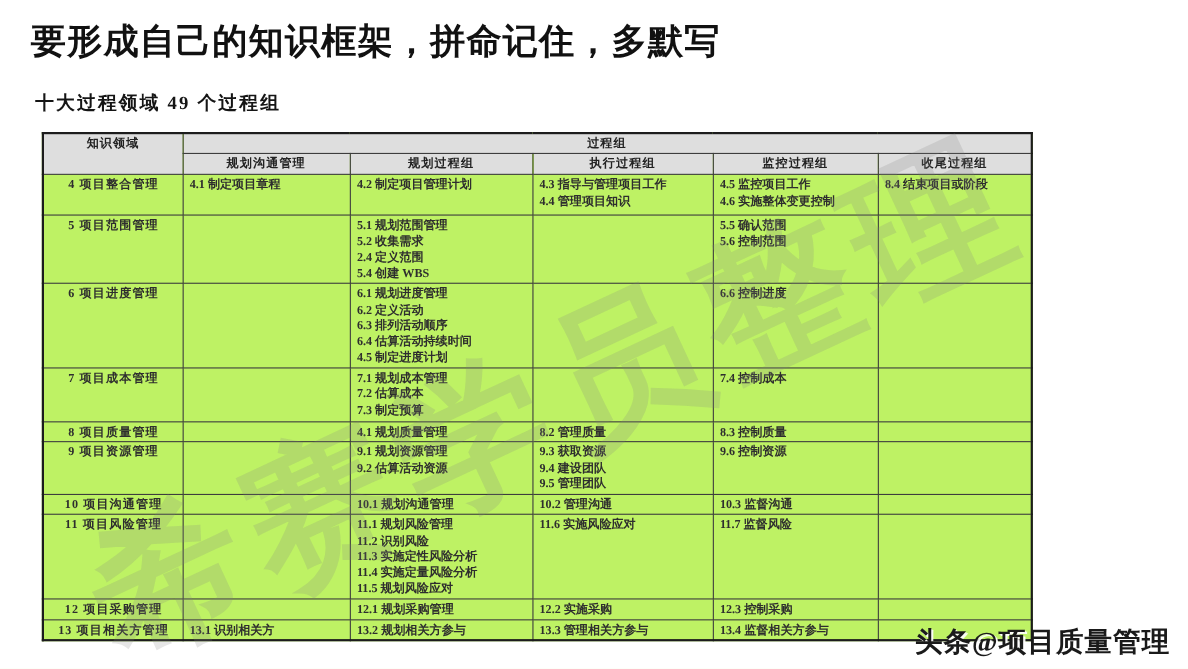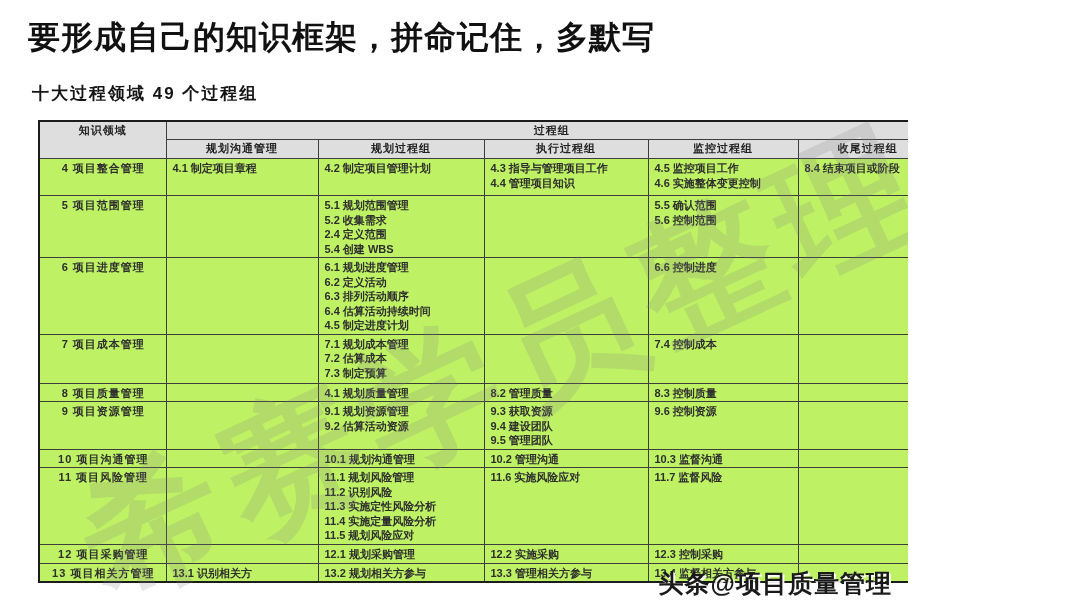--- a/index.html
+++ b/index.html
@@ -1,18 +1,18 @@
 <!DOCTYPE html>
 <html><head>
 <meta charset="utf-8">
 <style>
   html,body { margin:0; padding:0; }
   .slide {
-    position:relative; width:908px; height:608px; background:#ffffff;
-    overflow:hidden; font-family:Liberation Sans, sans-serif;
+    position:relative; width:1080px; height:608px; background:#ffffff;
+    overflow:hidden; font-family:Liberation Serif, serif;
   }
   .title {
     position:absolute; left:28px; top:16px; font-size:32px; font-weight:800;
     color:#111; letter-spacing:1px; white-space:nowrap;
   }
   .subtitle {
     position:absolute; left:32px; top:82px; font-size:17px; font-weight:700;
     color:#151515; letter-spacing:2px; white-space:nowrap;
   }
   .table-wrap { position:absolute; left:38px; top:120px; z-index:2; }

